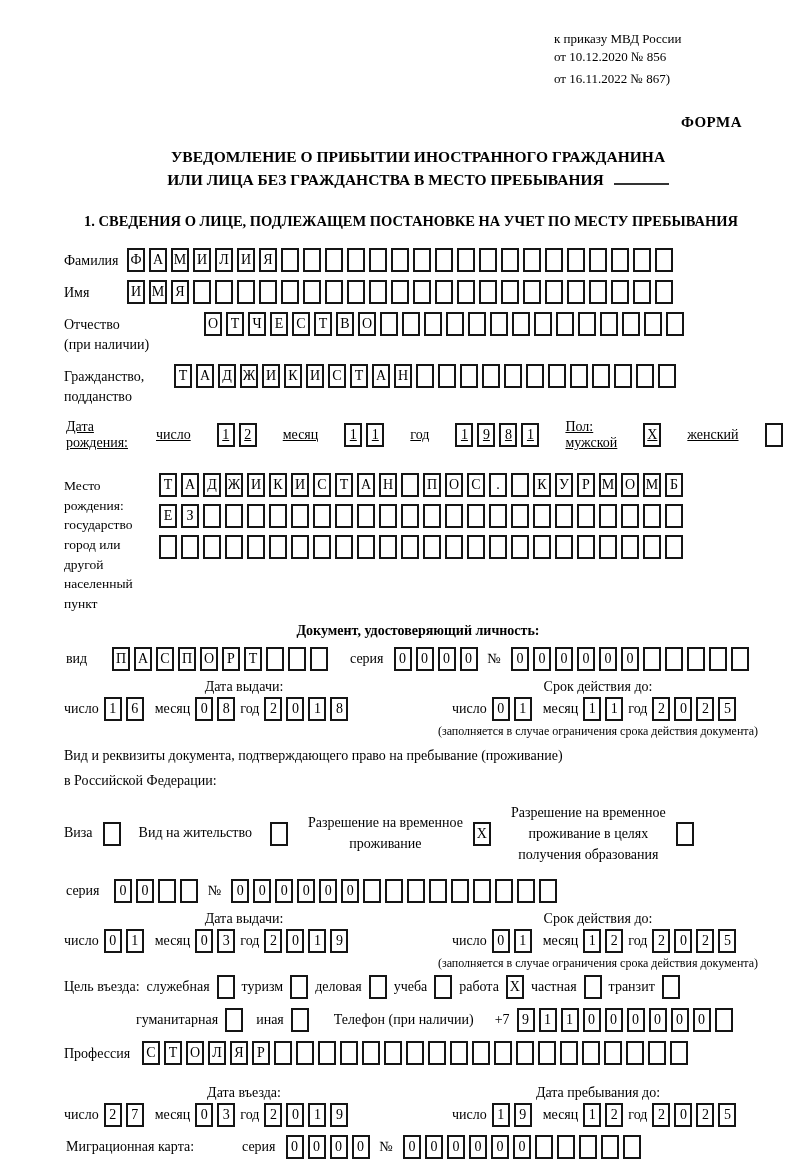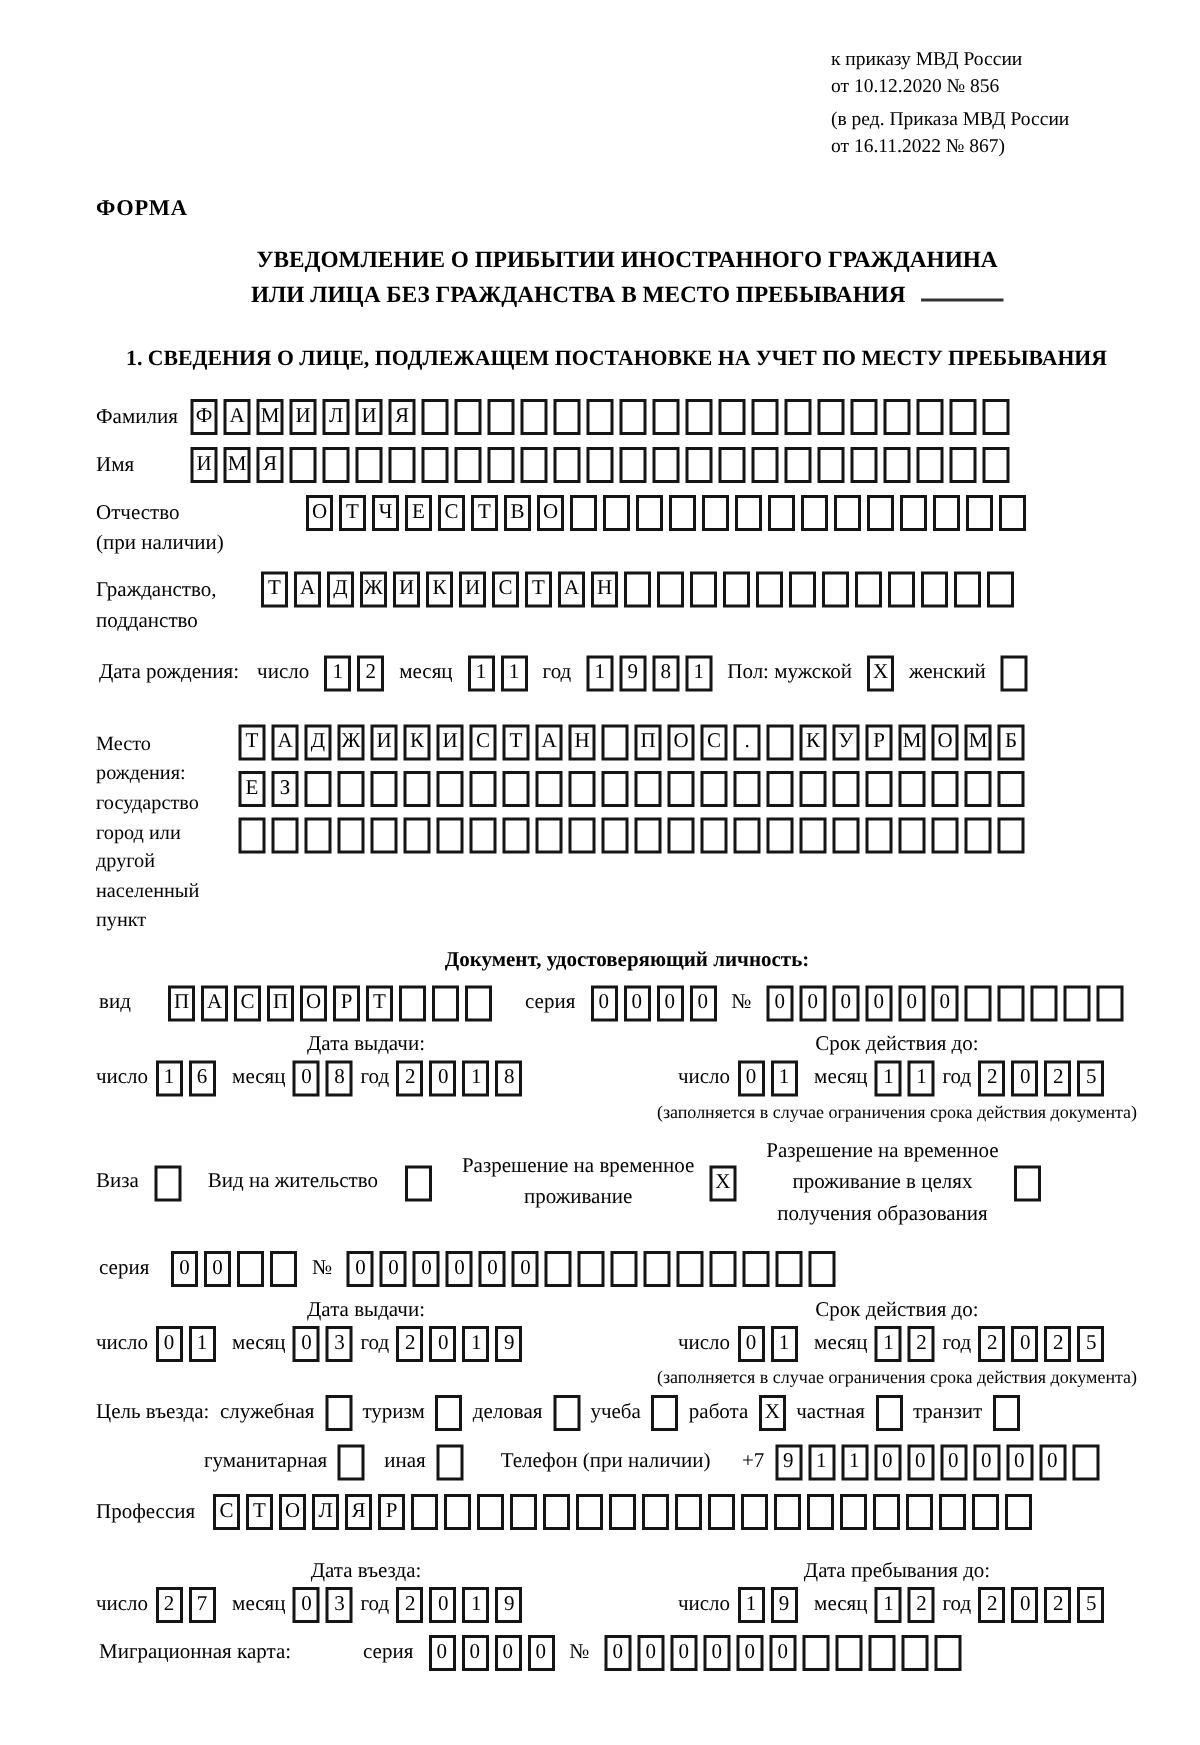--- a/index.html
+++ b/index.html
@@ -7,21 +7,21 @@
   body {
     width: 800px; min-height: 1163px;
     font-family: "Liberation Serif", "DejaVu Serif", serif;
     color: #000; font-size: 14px;
   }
   .page { padding: 30px 28px 24px 64px; }
 
   
   .annex { margin-left: auto; width: 218px; font-size: 13px; line-height: 1.35; }
   .annex .gap { height: 5px; }
-  .form-label { font-weight: bold; font-size: 15px; margin: 26px 30px 14px 0; letter-spacing: .5px; }
+  .form-label { text-align: right; font-weight: bold; font-size: 15px; margin: 26px 30px 14px 0; letter-spacing: .5px; }
 
   .title { text-align: center; font-weight: bold; font-size: 15.5px; line-height: 1.5; margin: 2px 0 4px 0; }
   .title .uline { display: inline-block; width: 55px; border-bottom: 2px solid #333; height: 13px; margin-left: 10px; }
   .section-title { font-weight: bold; font-size: 14.5px; margin: 22px 0 18px -14px; text-align: center; }
 
   .row { display: flex; align-items: flex-start; margin-bottom: 8px; }
   .label { flex: none; padding-top: 3px; line-height: 1.45; }
   .w63  { width: 63px; }
   .w140 { width: 140px; }
   .w110 { width: 110px; }
@@ -61,21 +61,20 @@
 </style>
 </head>
 <body>
 
 <div class="page">
 
   <div class="annex">
     <div>к приказу МВД России</div>
     <div>от 10.12.2020 № 856</div>
     <div class="gap"></div>
-    <div>(в ред. Приказа МВД России</div>
     <div>от 16.11.2022 № 867)</div>
   </div>
 
   <div class="form-label">ФОРМА</div>
 
   <div class="title">
     <div>УВЕДОМЛЕНИЕ О ПРИБЫТИИ ИНОСТРАННОГО ГРАЖДАНИНА</div>
     <div><span>ИЛИ ЛИЦА БЕЗ ГРАЖДАНСТВА В МЕСТО ПРЕБЫВАНИЯ</span><span class="uline"></span></div>
   </div>
 
@@ -199,21 +198,21 @@
         <span class="cell"></span>
         <span class="cell"></span>
         <span class="cell"></span>
         <span class="cell"></span>
         <span class="cell"></span>
         <span class="cell"></span>
         <span class="cell"></span>
       </div>
   </div>
 
-  <div class="row inline" style="gap:8px; margin-top:12px;">
+  <div class="row inline" style="gap:24px; margin-top:12px;text-decoration:underline;">
     <span class="lbl">Дата рождения:</span>
     <span class="lbl">число</span>
     <span class="cells">
         <span class="cell">1</span>
         <span class="cell">2</span>
       </span>
     <span class="lbl">месяц</span>
     <span class="cells">
         <span class="cell">1</span>
         <span class="cell">1</span>
@@ -404,20 +403,24 @@
             <span class="cell">2</span>
             <span class="cell">0</span>
             <span class="cell">2</span>
             <span class="cell">5</span>
           </span>
       </div>
       <div class="note">(заполняется в случае ограничения срока действия документа)</div>
     </div>
   </div>
 
+  <div class="para">
+    <div>Вид и реквизиты документа, подтверждающего право на пребывание (проживание)</div>
+    <div>в Российской Федерации:</div>
+  </div>
 
   <div class="visa-row">
     <span>Виза</span>
     <span class="cells">
         <span class="cell"></span>
       </span>
     <span style="margin-left:8px;">Вид на жительство</span>
     <span class="cells" style="margin-left:8px;">
         <span class="cell"></span>
       </span>

